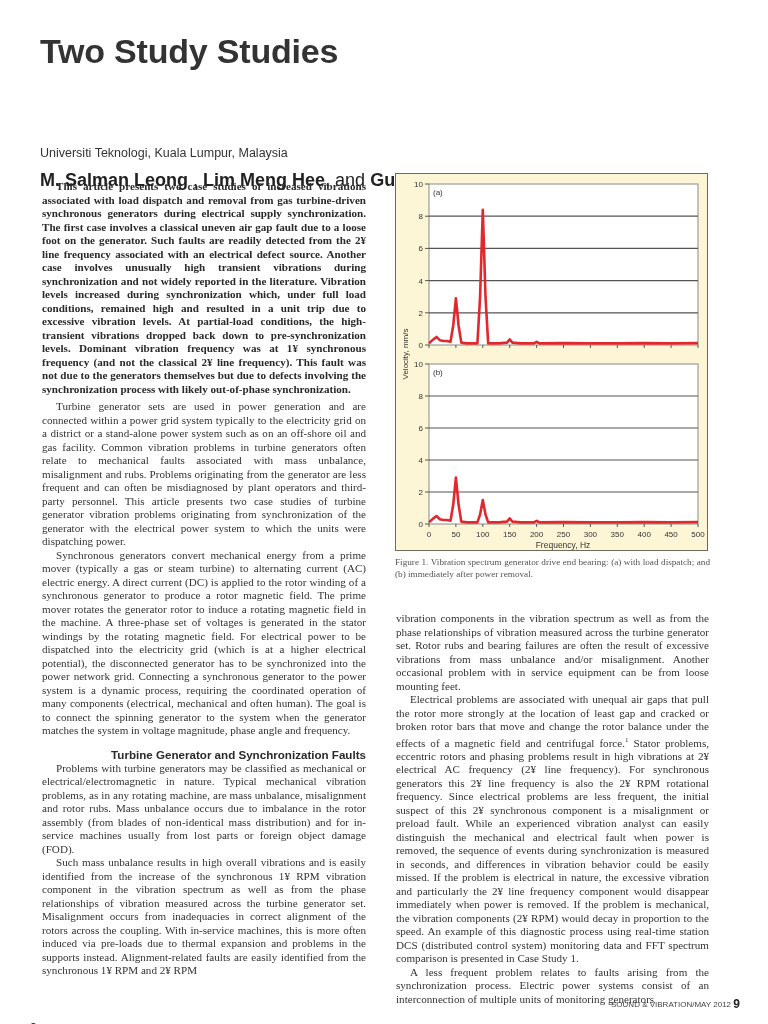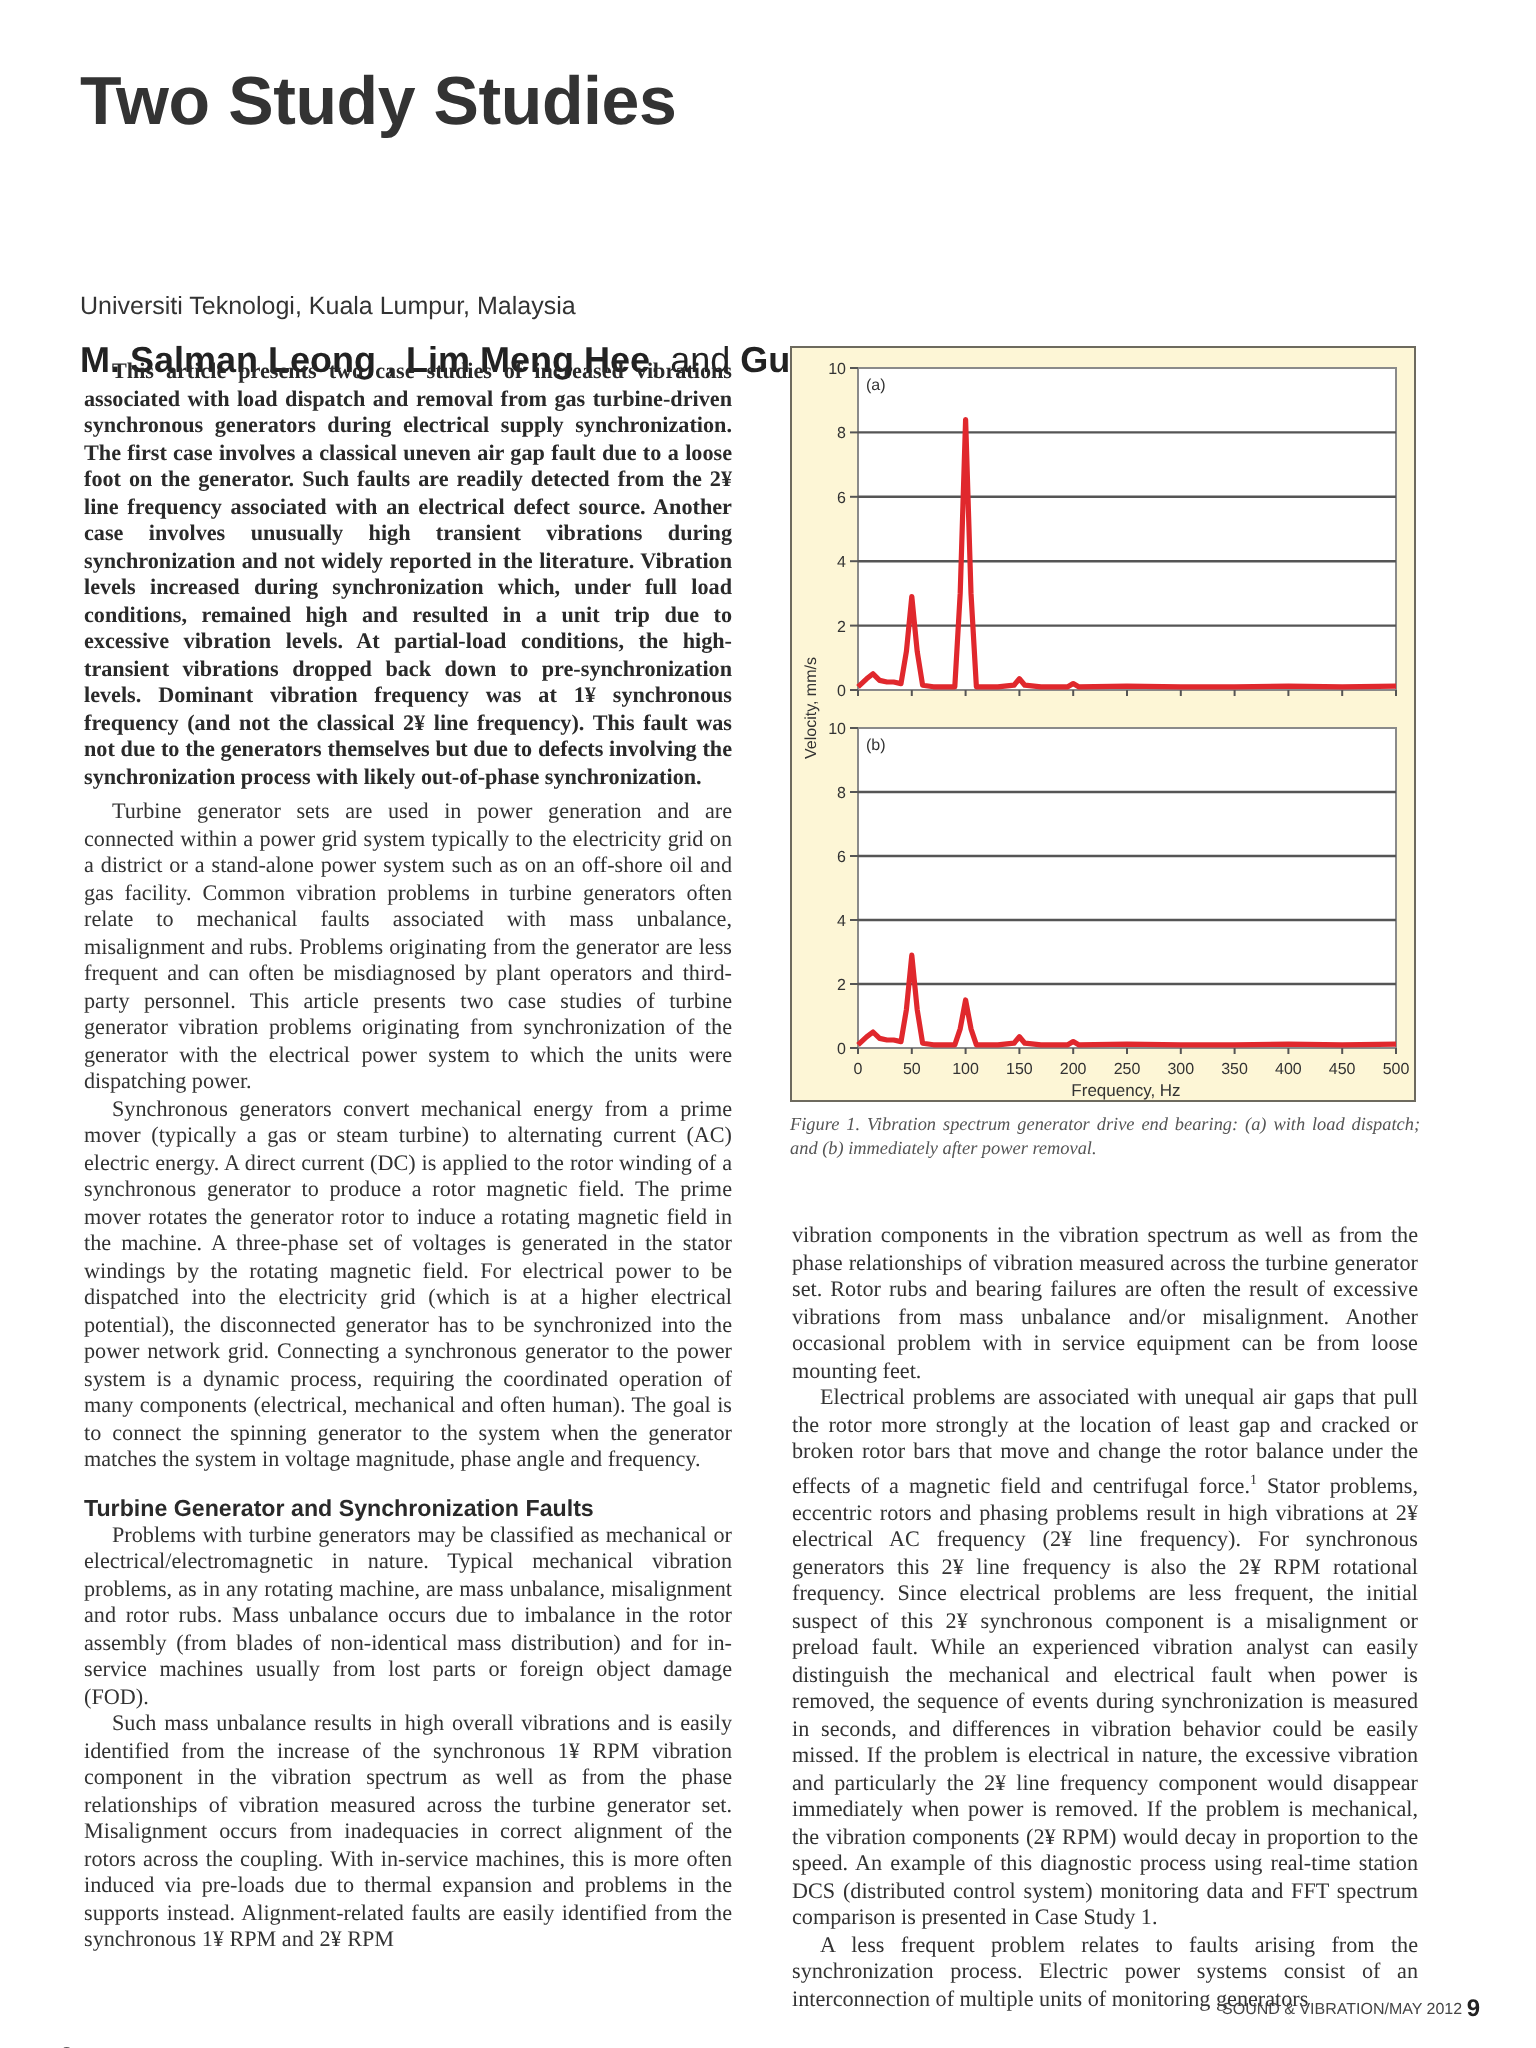--- a/index.html
+++ b/index.html
@@ -21,31 +21,31 @@
     position:absolute; left:40px; top:146px;
     font-family:"Liberation Sans", "DejaVu Sans", sans-serif; font-size:12.5px; color:#333;
   }
   .col-left { position:absolute; left:42px; top:180px; width:324px; }
   .col-right { position:absolute; left:396px; top:612px; width:313px; }
   p { margin:0; text-align:justify; font-size:11.1px; line-height:13.5px; color:#333; text-indent:14px; }
   p.abstract { font-weight:bold; color:#2a2a2a; margin-bottom:4px; }
   p.noindent { text-indent:0; }
   h2 {
     margin:10px 0 1px 0; font-family:"Liberation Sans", "DejaVu Sans", sans-serif;
-    font-size:11.6px; font-weight:bold; color:#2a2a2a;
+    font-size:11.6px; font-weight:bold; color:#2a2a2a;text-align:right;
   }
   sup { font-size:7px; }
   .figure {
     position:absolute; left:395px; top:173px; width:313px; height:378px;
     background:#fdf6d6; border:1px solid #6d6a5e; box-sizing:border-box;
   }
   .figure svg { position:absolute; left:0; top:0; }
   .caption {
     position:absolute; left:395px; top:557px; width:315px;
-    font-style:italic; font-size:9.2px; line-height:11.5px; color:#555; text-align:justify;
+    font-size:9.2px; line-height:11.5px; color:#555; text-align:justify;
   }
   .footer-left {
     position:absolute; left:30px; top:981px;
     font-family:"Liberation Sans", "DejaVu Sans", sans-serif; font-size:8px; color:#444;margin-top:40px;
   }
   .footer-right {
     position:absolute; right:28px; top:997px;
     font-family:"Liberation Sans", "DejaVu Sans", sans-serif; font-size:8px; color:#444;
   }
   .pgnum { font-size:12px; font-weight:bold; color:#222; vertical-align:-1px; }

